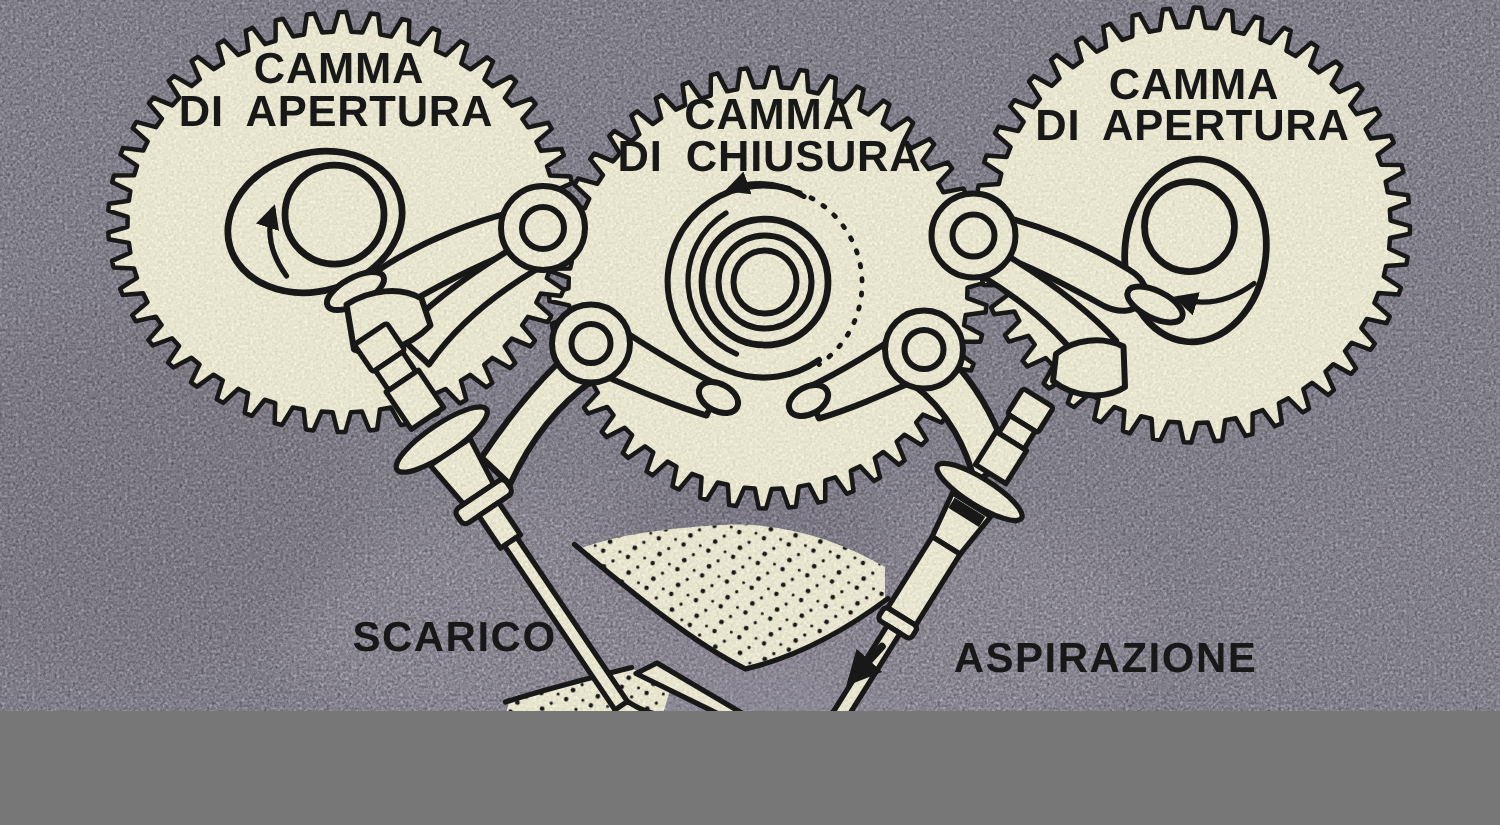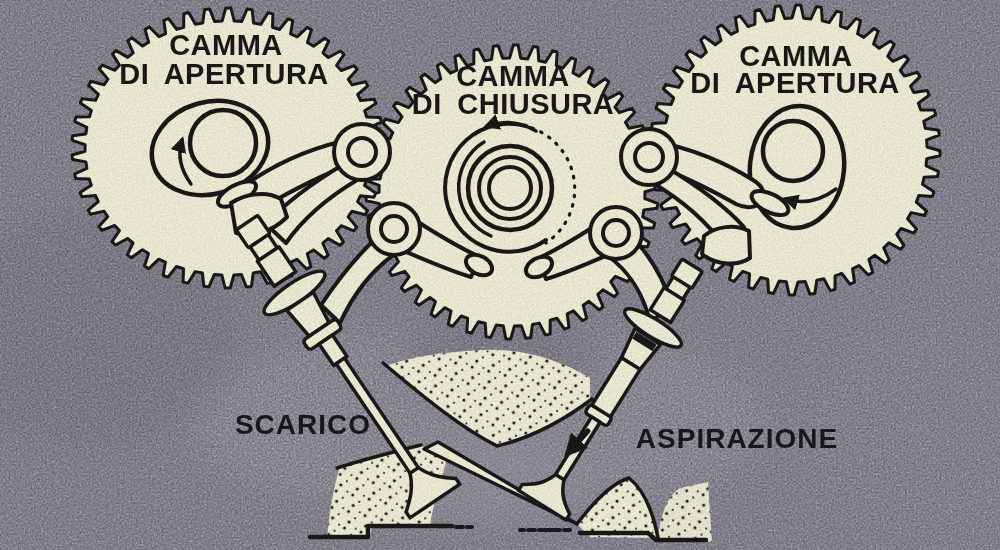--- a/index.html
+++ b/index.html
@@ -1,16 +1,16 @@
 <!DOCTYPE html>
 <html style="--bg: #a3a0ae; --paper: #f6f3dc; --ink: #1a1a1a;"><head>
 <meta charset="utf-8">
 <style>
   html,body{margin:0;padding:0;background:#777;}
-  #stage{width:1000px;height:550px;position:relative;overflow:hidden;}
+  #stage{width:1000px;height:474px;position:relative;overflow:hidden;}
   svg{display:block;}
   .part{fill:var(--paper);stroke:var(--ink);stroke-width:4;stroke-linejoin:round;}
   .part35{fill:var(--paper);stroke:var(--ink);stroke-width:3.5;stroke-linejoin:round;}
   .line{fill:none;stroke:var(--ink);stroke-linecap:round;}
   .gearpath{fill:var(--paper);stroke:var(--ink);stroke-width:3;stroke-linejoin:round;}
   text{font-family:"Liberation Sans","DejaVu Sans",sans-serif;font-weight:bold;
        fill:var(--ink);text-anchor:middle;letter-spacing:0.5px;word-spacing:7px;}
   .lbl-gear{font-size:29px;}
   .lbl-valve{font-size:28px;letter-spacing:1px;}
 </style>

